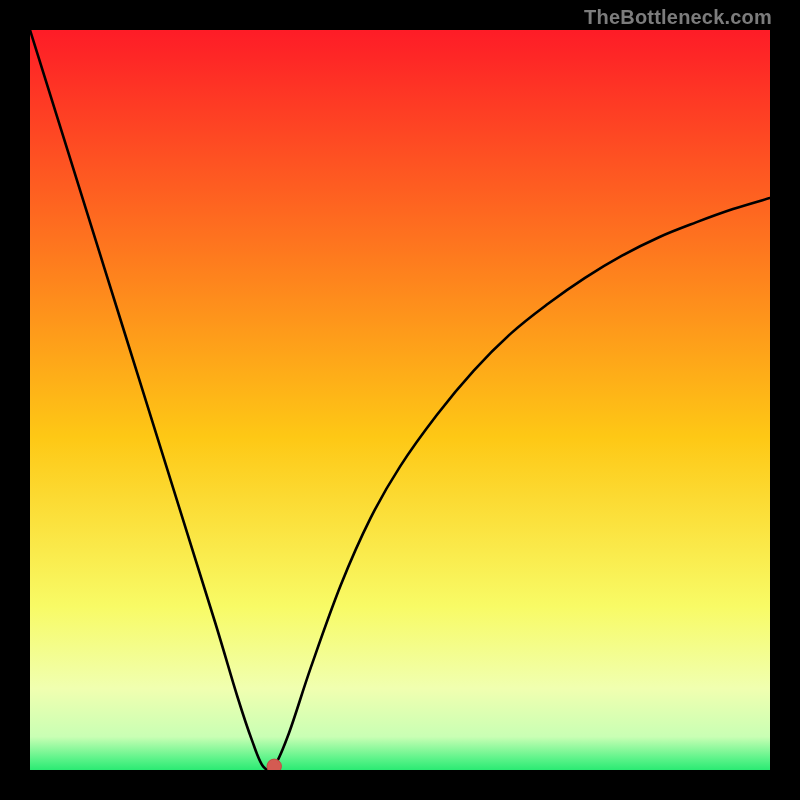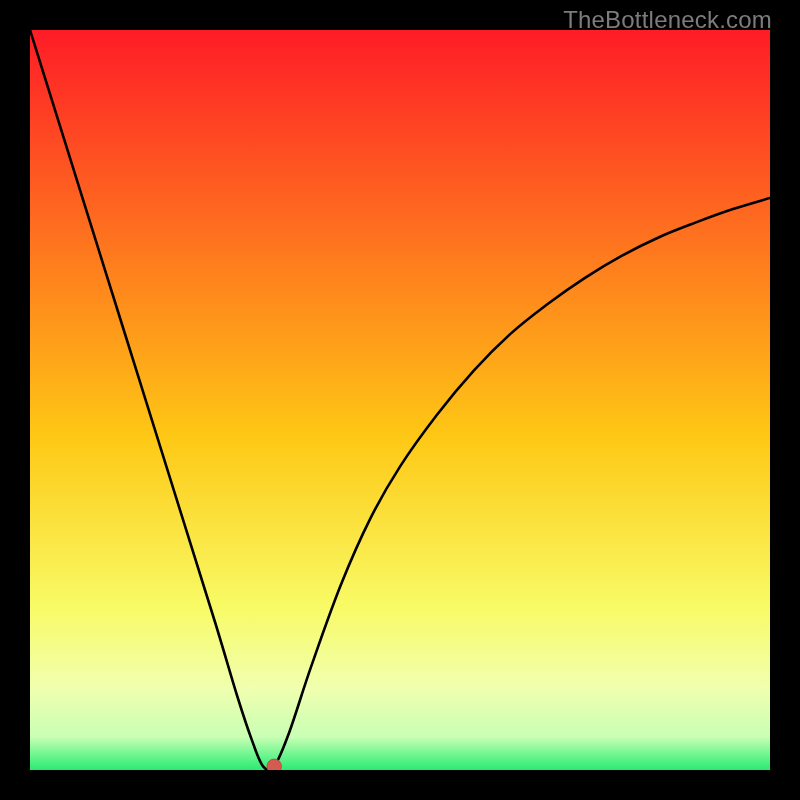--- a/index.html
+++ b/index.html
@@ -24,22 +24,22 @@
     left: 0;
     top: 0;
     width: 740px;
     height: 740px;
   }
   .watermark {
     position: absolute;
     top: 6px;
     right: 28px;
     color: #7c7c7c;
-    font-size: 24px;
-    font-weight: 400;
+    font-size: 20px;
+    font-weight: 700;
     letter-spacing: 0.2px;
   }
   svg {
     display: block;
   }
 </style>
 </head>
 <body>
 
 <div class="frame">

